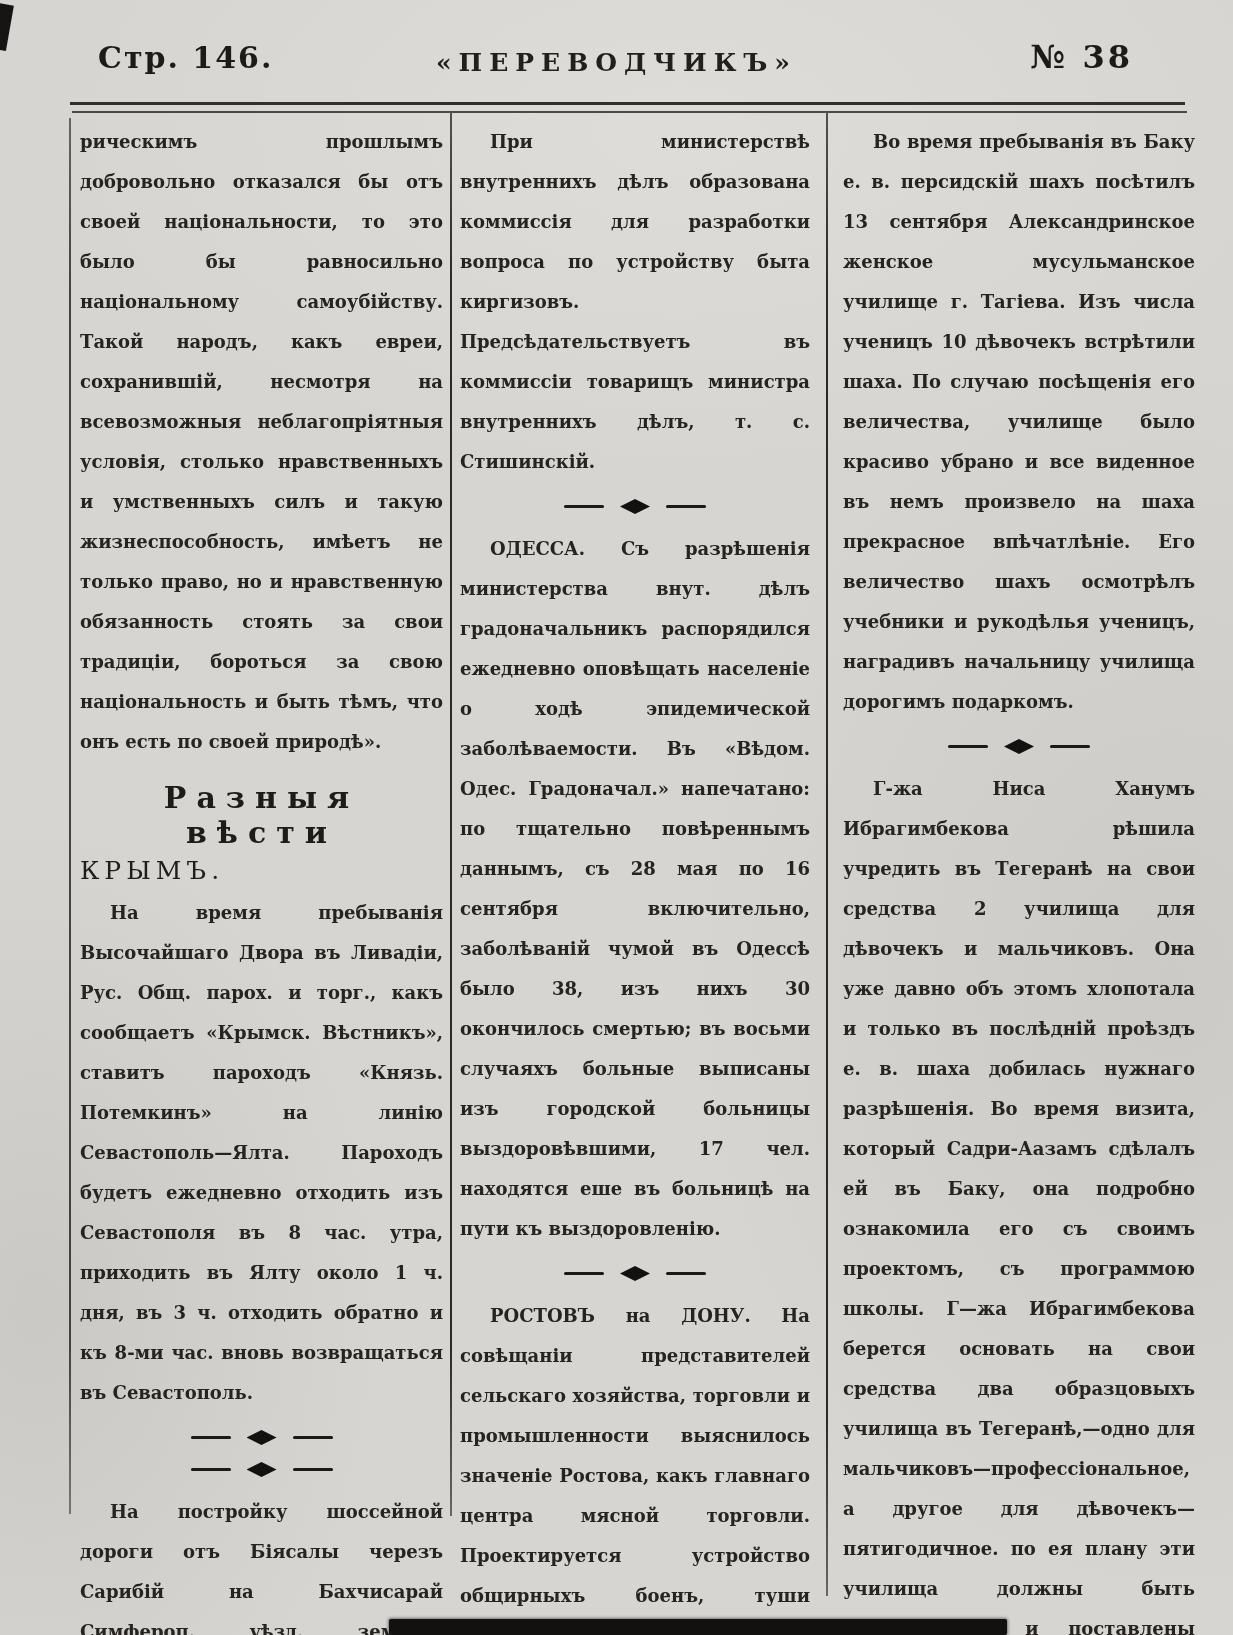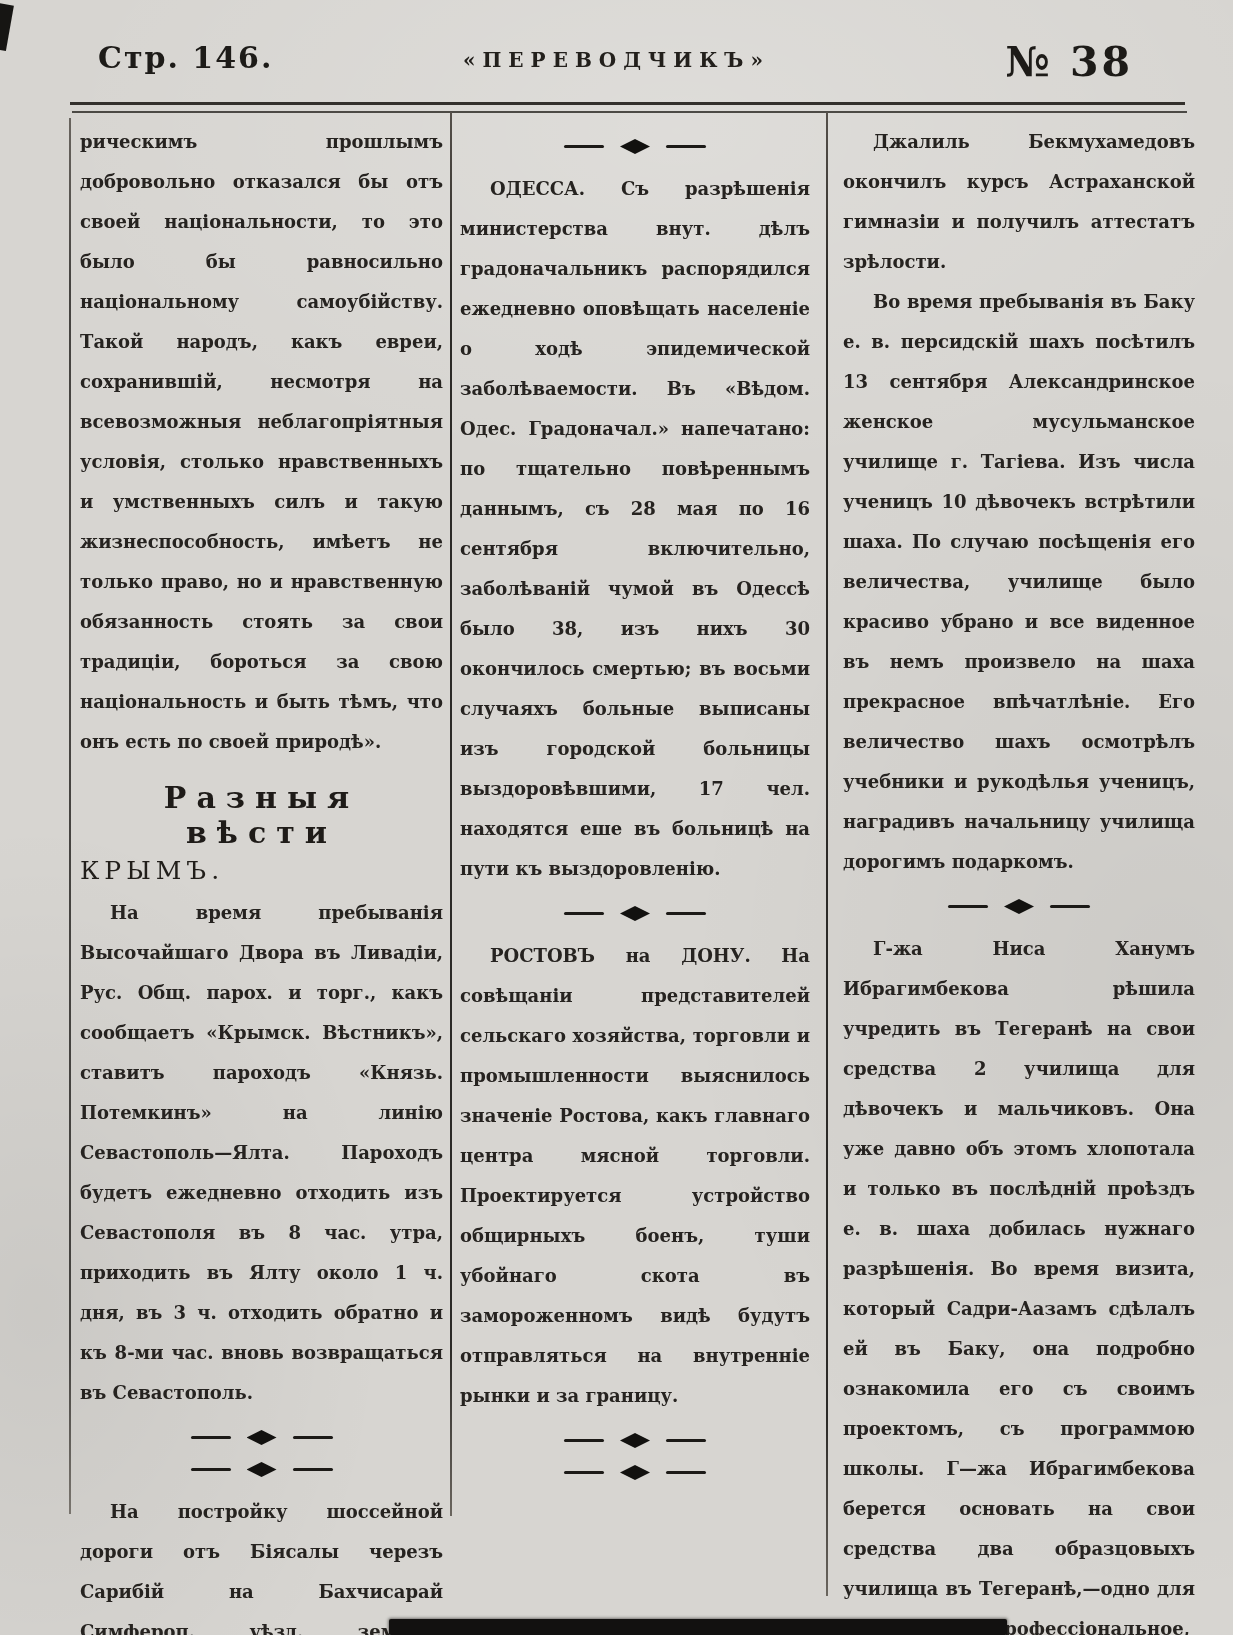--- a/index.html
+++ b/index.html
@@ -7,22 +7,22 @@
     position:relative; width:1233px; height:1635px; overflow:hidden;
     background:
       radial-gradient(ellipse 900px 500px at 55% 8%, rgba(255,255,255,.18), rgba(0,0,0,0) 70%),
       radial-gradient(ellipse 700px 900px at 95% 60%, rgba(0,0,0,.05), rgba(0,0,0,0) 70%),
       radial-gradient(ellipse 500px 700px at 3% 80%, rgba(0,0,0,.06), rgba(0,0,0,0) 70%),
       #d7d5d1;
     font-family:"DejaVu Serif", serif; color:#25221e;
   }
   
   .hdr-pageno{position:absolute; left:98px; top:40px; font-size:30px; font-weight:bold; letter-spacing:2px; color:#1d1b18;}
-  .hdr-masthead{position:absolute; left:0; right:0; top:48px; text-align:center; font-size:20px; font-weight:bold; letter-spacing:7px; color:#23201c;}
-  .hdr-issue{position:absolute; right:100px; top:38px; font-size:41px; font-weight:bold; letter-spacing:3px; color:#1d1b18;}
+  .hdr-masthead{position:absolute; left:0; right:0; top:48px; text-align:center; font-size:25px; font-weight:bold; letter-spacing:7px; color:#23201c;}
+  .hdr-issue{position:absolute; right:100px; top:38px; font-size:32px; font-weight:bold; letter-spacing:3px; color:#1d1b18;}
   .rule{position:absolute; background:#33302c;}
   .rule.r1{left:70px; right:48px; top:102px; height:3px;}
   .rule.r2{left:72px; right:46px; top:111px; height:2px; opacity:.85;}
   
   .vrule{position:absolute; width:2px; background:linear-gradient(#55504a, #2c2a27 12%, #2c2a27 88%, #6a655e);}
   .vr0{left:69px;  top:118px; height:1396px; opacity:.85;}
   .vr1{left:450px; top:112px; height:1404px;}
   .vr2{left:826px; top:112px; height:1484px;}
   
   .col{position:absolute; top:122px; text-align:justify;}
@@ -73,20 +73,21 @@
     <div class="divider">
         <span class="dash"></span>
         <span class="diamond"></span>
         <span class="dash"></span>
       </div>
     <p class="body">На постройку шоссейной дороги отъ Біясалы черезъ Сарибій на Бахчисарай Симфероп. уѣзд. земство ассигновало въ распоряженіе города 12 тысячъ рублей. Городъ также приметъ участіе въ этомъ полезномъ дѣлѣ.</p>
 
   </div>
 
   <div class="col col2">
+    <p class="body">При министерствѣ внутреннихъ дѣлъ образована коммиссія для разработки вопроса по устройству быта киргизовъ. Предсѣдательствуетъ въ коммиссіи товарищъ министра внутреннихъ дѣлъ, т. с. Стишинскій.</p>
     <div class="divider">
         <span class="dash"></span>
         <span class="diamond"></span>
         <span class="dash"></span>
       </div>
     <p class="body">ОДЕССА. Съ разрѣшенія министерства внут. дѣлъ градоначальникъ распорядился ежедневно оповѣщать населеніе о ходѣ эпидемической заболѣваемости. Въ «Вѣдом. Одес. Градоначал.» напечатано: по тщательно повѣреннымъ даннымъ, съ 28 мая по 16 сентября включительно, заболѣваній чумой въ Одессѣ было 38, изъ нихъ 30 окончилось смертью; въ восьми случаяхъ больные выписаны изъ городской больницы выздоровѣвшими, 17 чел. находятся еше въ больницѣ на пути къ выздоровленію.</p>
     <div class="divider">
         <span class="dash"></span>
         <span class="diamond"></span>
         <span class="dash"></span>
@@ -99,21 +100,20 @@
       </div>
     <div class="divider">
         <span class="dash"></span>
         <span class="diamond"></span>
         <span class="dash"></span>
       </div>
 
   </div>
 
   <div class="col col3">
-    <p class="body">Джалиль Бекмухамедовъ окончилъ курсъ Астраханской гимназіи и получилъ аттестатъ зрѣлости.</p>
     <p class="body">Во время пребыванія въ Баку е. в. персидскій шахъ посѣтилъ 13 сентября Александринское женское мусульманское училище г. Тагіева. Изъ числа ученицъ 10 дѣвочекъ встрѣтили шаха. По случаю посѣщенія его величества, училище было красиво убрано и все виденное въ немъ произвело на шаха прекрасное впѣчатлѣніе. Его величество шахъ осмотрѣлъ учебники и рукодѣлья ученицъ, наградивъ начальницу училища дорогимъ подаркомъ.</p>
     <div class="divider">
         <span class="dash"></span>
         <span class="diamond"></span>
         <span class="dash"></span>
       </div>
     <p class="body">Г-жа Ниса Ханумъ Ибрагимбекова рѣшила учредить въ Тегеранѣ на свои средства 2 училища для дѣвочекъ и мальчиковъ. Она уже давно объ этомъ хлопотала и только въ послѣдній проѣздъ е. в. шаха добилась нужнаго разрѣшенія. Во время визита, который Садри-Аазамъ сдѣлалъ ей въ Баку, она подробно ознакомила его съ своимъ проектомъ, съ программою школы. Г—жа Ибрагимбекова берется основать на свои средства два образцовыхъ училища въ Тегеранѣ,—одно для мальчиковъ—профессіональное, а другое для дѣвочекъ—пятигодичное. по ея плану эти училища должны быть организованы и поставлены такъ образцово, чтобы могли внушить довѣріе, вызвать соревнованіе. Для этого она лично поѣдетъ въ Тегеранъ и будетъ наблюдать за ихъ постановкою. Садри-Аазамъ, удовлетворенный и программою и цѣлями училищъ, одобрилъ ихъ и обѣщалъ получить разрѣшеніе на ихъ открытіе е. в. шаха.</p>
 
   </div>
 

